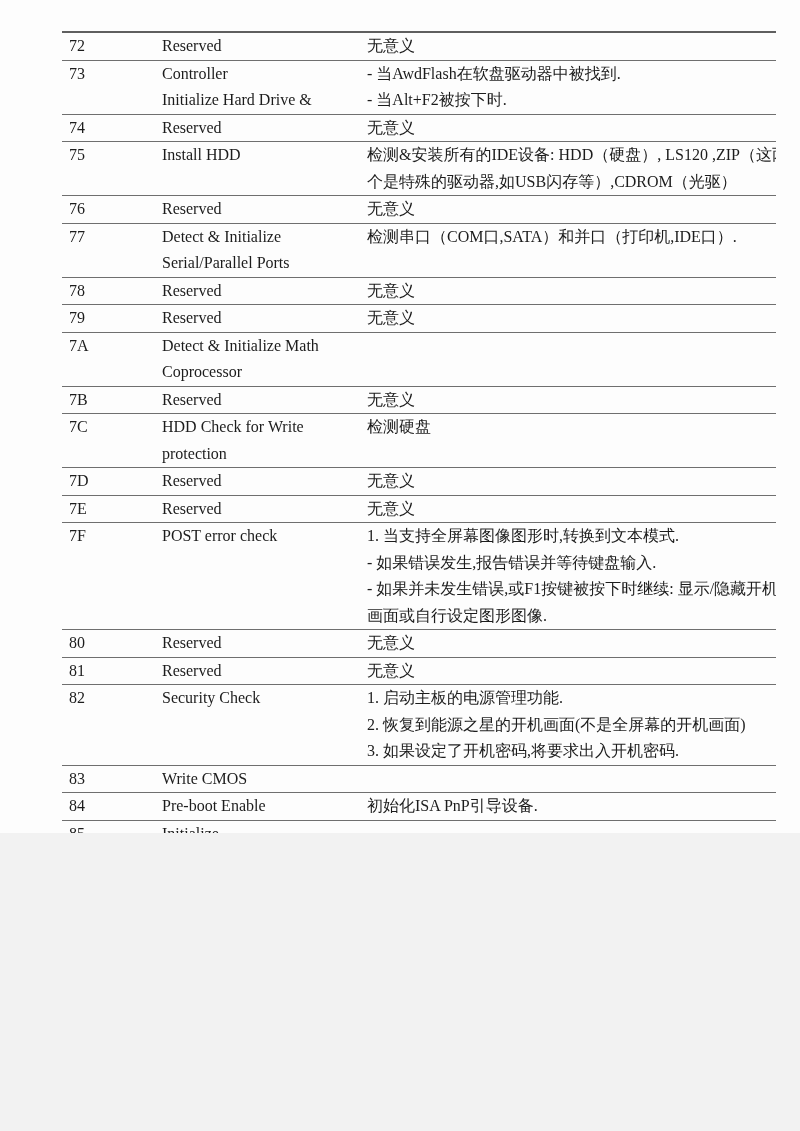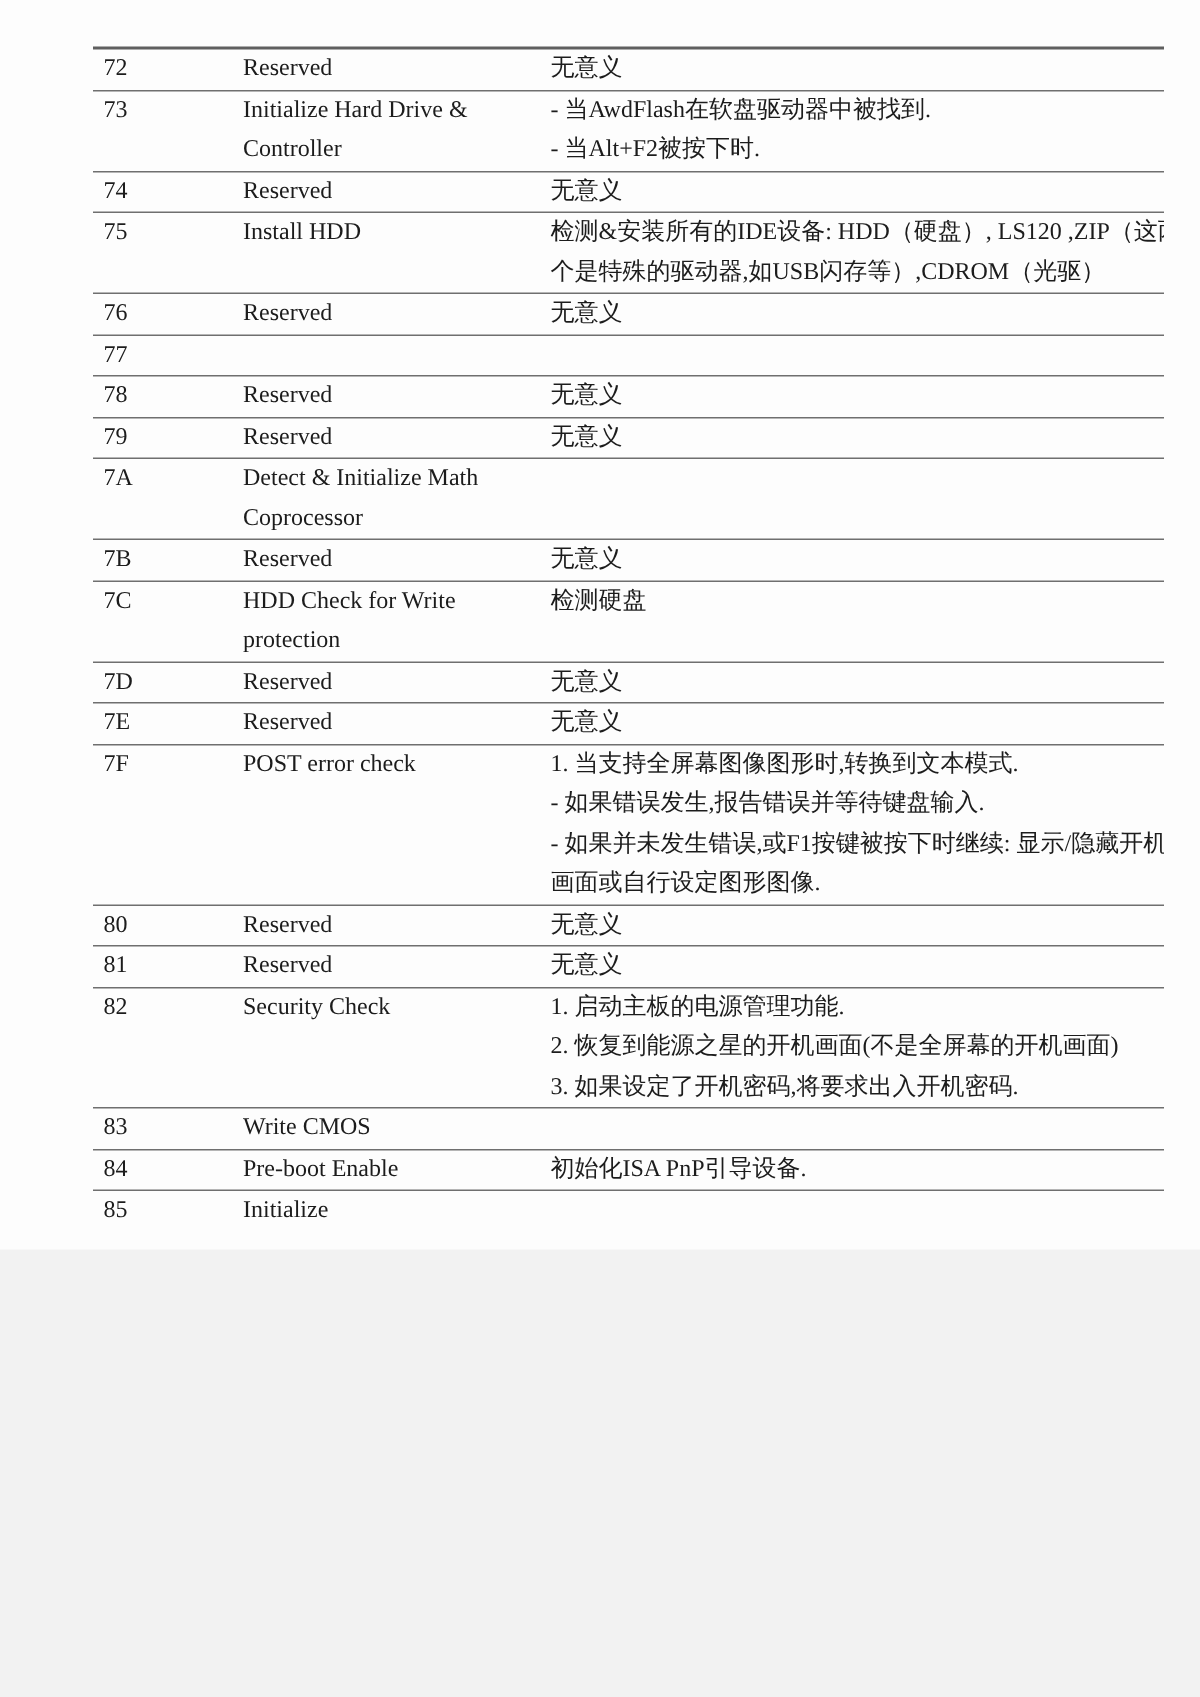--- a/index.html
+++ b/index.html
@@ -76,22 +76,22 @@
         </div>
         <div class="cell desc">
           <div class="line">无意义</div>
         </div>
       </div>
       <div class="row">
         <div class="cell code">
           <div class="line">73</div>
         </div>
         <div class="cell name">
+          <div class="line">Controller</div>
           <div class="line">Initialize Hard Drive &amp;</div>
-          <div class="line">Controller</div>
         </div>
         <div class="cell desc">
           <div class="line">-  当AwdFlash在软盘驱动器中被找到.</div>
           <div class="line">-  当Alt+F2被按下时.</div>
         </div>
       </div>
       <div class="row">
         <div class="cell code">
           <div class="line">74</div>
         </div>
@@ -121,20 +121,27 @@
         <div class="cell name">
           <div class="line">Reserved</div>
         </div>
         <div class="cell desc">
           <div class="line">无意义</div>
         </div>
       </div>
       <div class="row">
         <div class="cell code">
           <div class="line">77</div>
+        </div>
+        <div class="cell name">
+          <div class="line">Detect &amp; Initialize</div>
+          <div class="line">Serial/Parallel Ports</div>
+        </div>
+        <div class="cell desc">
+          <div class="line">检测串口（COM口,SATA）和并口（打印机,IDE口）.</div>
         </div>
       </div>
       <div class="row">
         <div class="cell code">
           <div class="line">78</div>
         </div>
         <div class="cell name">
           <div class="line">Reserved</div>
         </div>
         <div class="cell desc">

